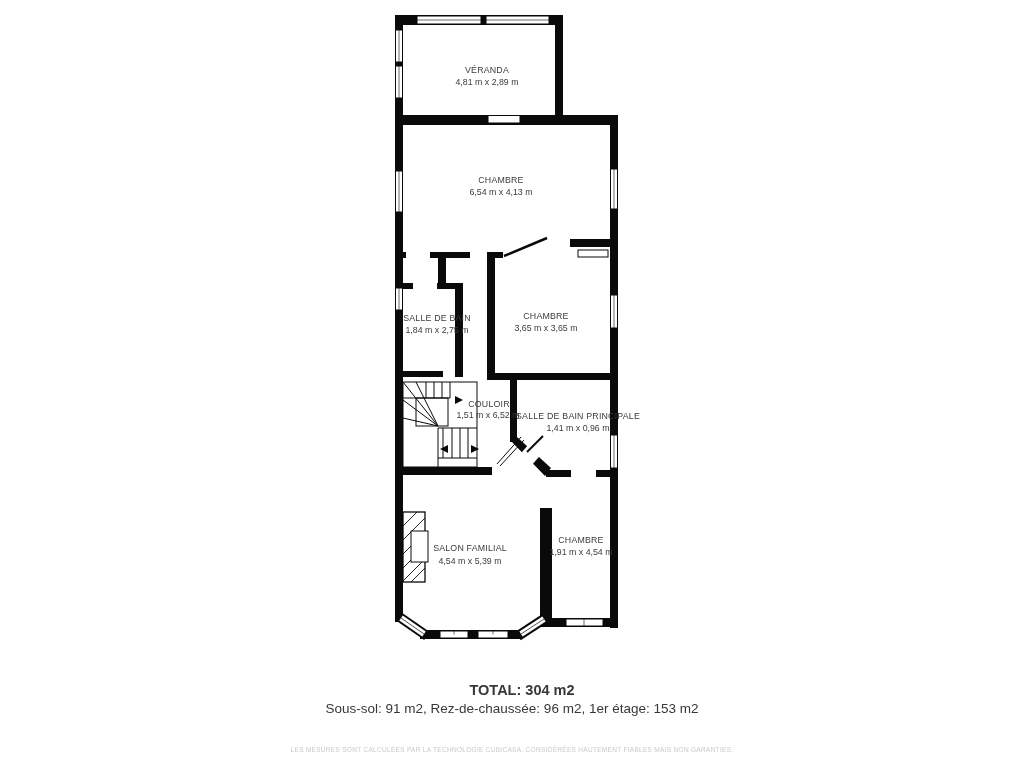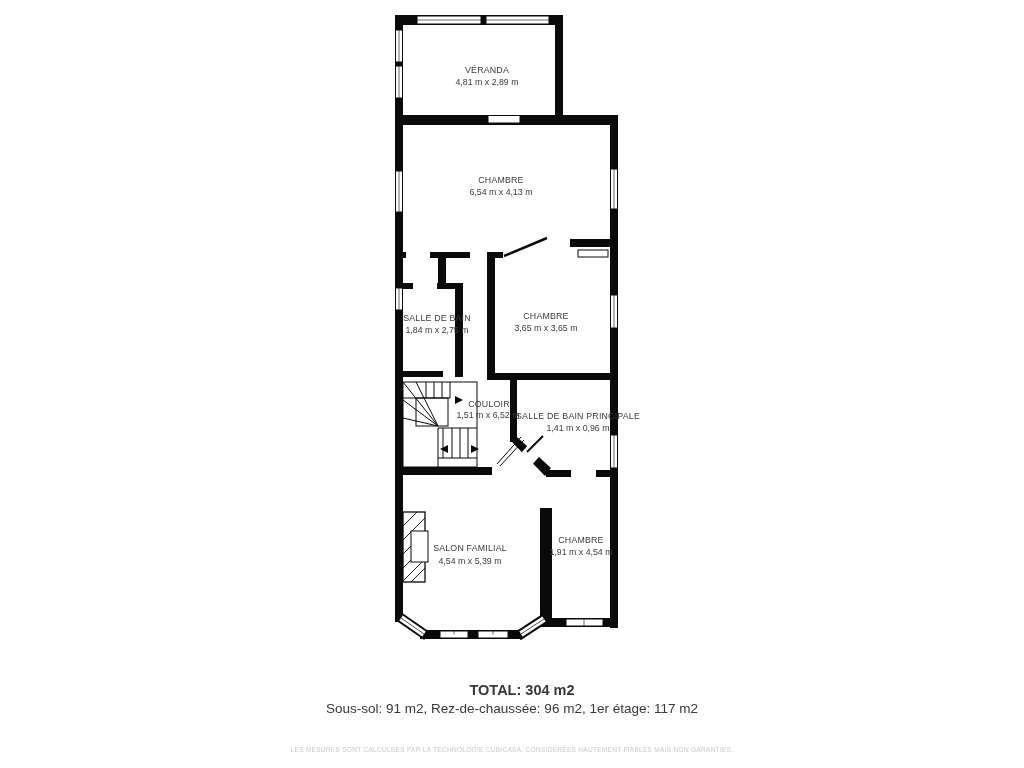--- a/index.html
+++ b/index.html
@@ -172,18 +172,18 @@
     </g>
     <g text-anchor="middle">
       <text class="room-name" x="581" y="543">CHAMBRE</text>
       <text class="room-dims" x="581" y="555">1,91 m x 4,54 m</text>
     </g>
   </svg>
 
   
   <div class="summary">
     <div class="total">TOTAL: 304 m2</div>
-    <div class="line">Sous-sol: 91 m2, Rez-de-chaussée: 96 m2, 1er étage: 117 m2</div>
+    <div class="line">Sous-sol: 91 m2, Rez-de-chaussée: 96 m2, 1er étage: 153 m2</div>
   </div>
 
   <div class="disclaimer">LES MESURES SONT CALCULÉES PAR LA TECHNOLOGIE CUBICASA. CONSIDÉRÉES HAUTEMENT FIABLES MAIS NON GARANTIES.</div>
 
 </div>
 
 </body></html>

